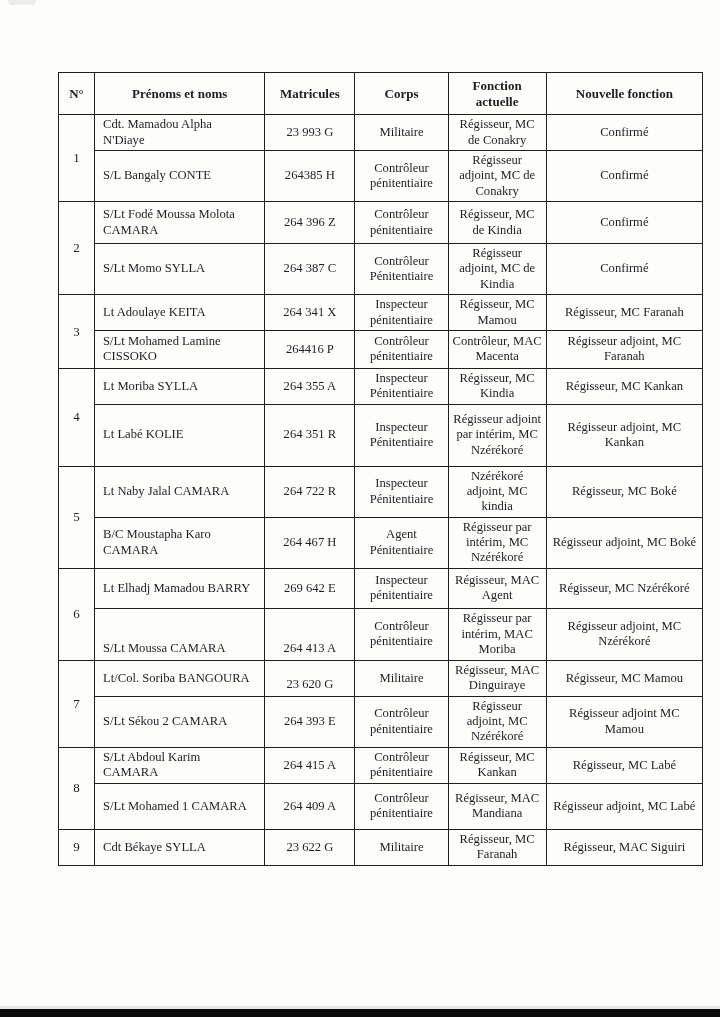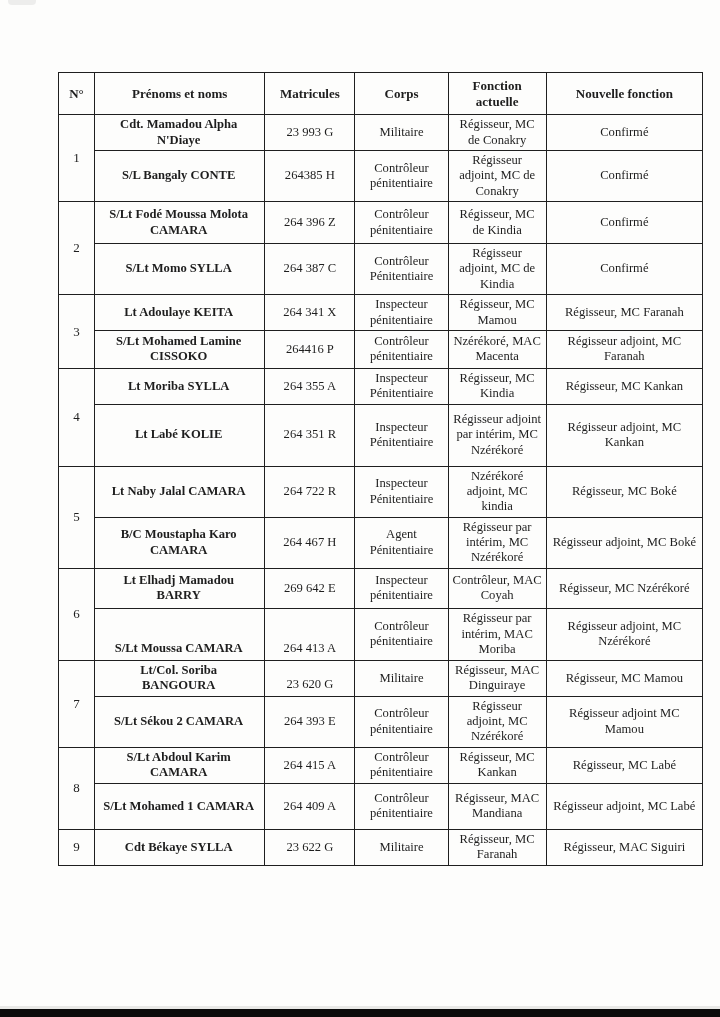--- a/index.html
+++ b/index.html
@@ -63,24 +63,23 @@
     vertical-align: middle;
     overflow: hidden;
   }
   table.assignments th {
     font-weight: bold;
     font-size: 13px;
     padding: 4px 3px;
     height: 33px;
   }
   table.assignments td.cell-name {
-    text-align: center;
+    text-align: left;
     padding-left: 8px;
     padding-right: 10px;
-    font-weight: bold;
   }
   table.assignments td.vb {
     vertical-align: bottom;
     padding-bottom: 3px;
   }
   table.assignments td.cell-num {
     font-size: 13px;
   }
 </style>
 </head>
@@ -144,21 +143,21 @@
           <td class="cell-name">Lt Adoulaye KEITA</td>
           <td class="cell-matricule">264 341 X</td>
           <td class="cell-corps">Inspecteur pénitentiaire</td>
           <td class="cell-fonction-actuelle">Régisseur, MC Mamou</td>
           <td class="cell-nouvelle-fonction">Régisseur, MC Faranah</td>
         </tr>
         <tr style="height: 38px; margin-top: 19px;">
           <td class="cell-name">S/Lt Mohamed Lamine CISSOKO</td>
           <td class="cell-matricule">264416 P</td>
           <td class="cell-corps">Contrôleur pénitentiaire</td>
-          <td class="cell-fonction-actuelle">Nzérékoré, MAC Macenta</td>
+          <td class="cell-fonction-actuelle">Contrôleur, MAC Macenta</td>
           <td class="cell-nouvelle-fonction">Régisseur adjoint, MC Faranah</td>
         </tr>
         <tr style="height: 34px;">
           <td class="cell-num" rowspan="2">4</td>
           <td class="cell-name">Lt Moriba SYLLA</td>
           <td class="cell-matricule">264 355 A</td>
           <td class="cell-corps">Inspecteur Pénitentiaire</td>
           <td class="cell-fonction-actuelle">Régisseur, MC Kindia</td>
           <td class="cell-nouvelle-fonction">Régisseur, MC Kankan</td>
         </tr>
@@ -182,21 +181,21 @@
           <td class="cell-matricule">264 467 H</td>
           <td class="cell-corps">Agent Pénitentiaire</td>
           <td class="cell-fonction-actuelle">Régisseur par intérim, MC Nzérékoré</td>
           <td class="cell-nouvelle-fonction">Régisseur adjoint, MC Boké</td>
         </tr>
         <tr style="height: 40px;">
           <td class="cell-num" rowspan="2">6</td>
           <td class="cell-name">Lt Elhadj Mamadou BARRY</td>
           <td class="cell-matricule">269 642 E</td>
           <td class="cell-corps">Inspecteur pénitentiaire</td>
-          <td class="cell-fonction-actuelle">Contrôleur, MAC Coyah</td>
+          <td class="cell-fonction-actuelle">Régisseur, MAC Agent</td>
           <td class="cell-nouvelle-fonction">Régisseur, MC Nzérékoré</td>
         </tr>
         <tr style="height: 52px;">
           <td class="cell-name vb">S/Lt Moussa CAMARA</td>
           <td class="cell-matricule vb">264 413 A</td>
           <td class="cell-corps">Contrôleur pénitentiaire</td>
           <td class="cell-fonction-actuelle">Régisseur par intérim, MAC Moriba</td>
           <td class="cell-nouvelle-fonction">Régisseur adjoint, MC Nzérékoré</td>
         </tr>
         <tr style="height: 36px;">

